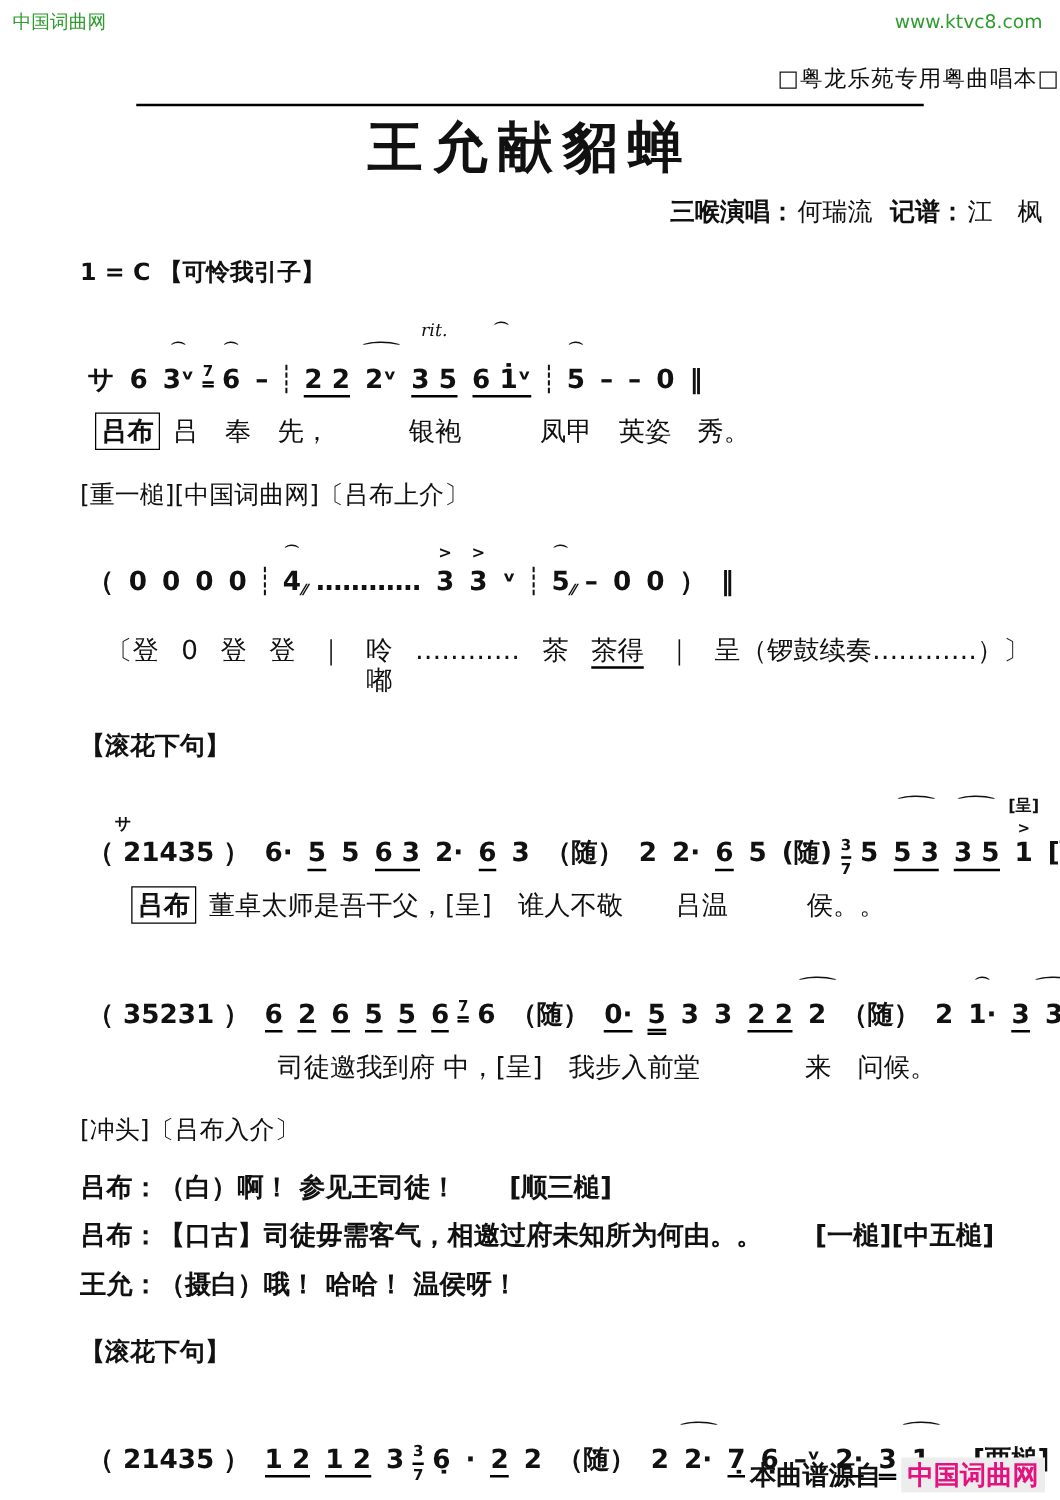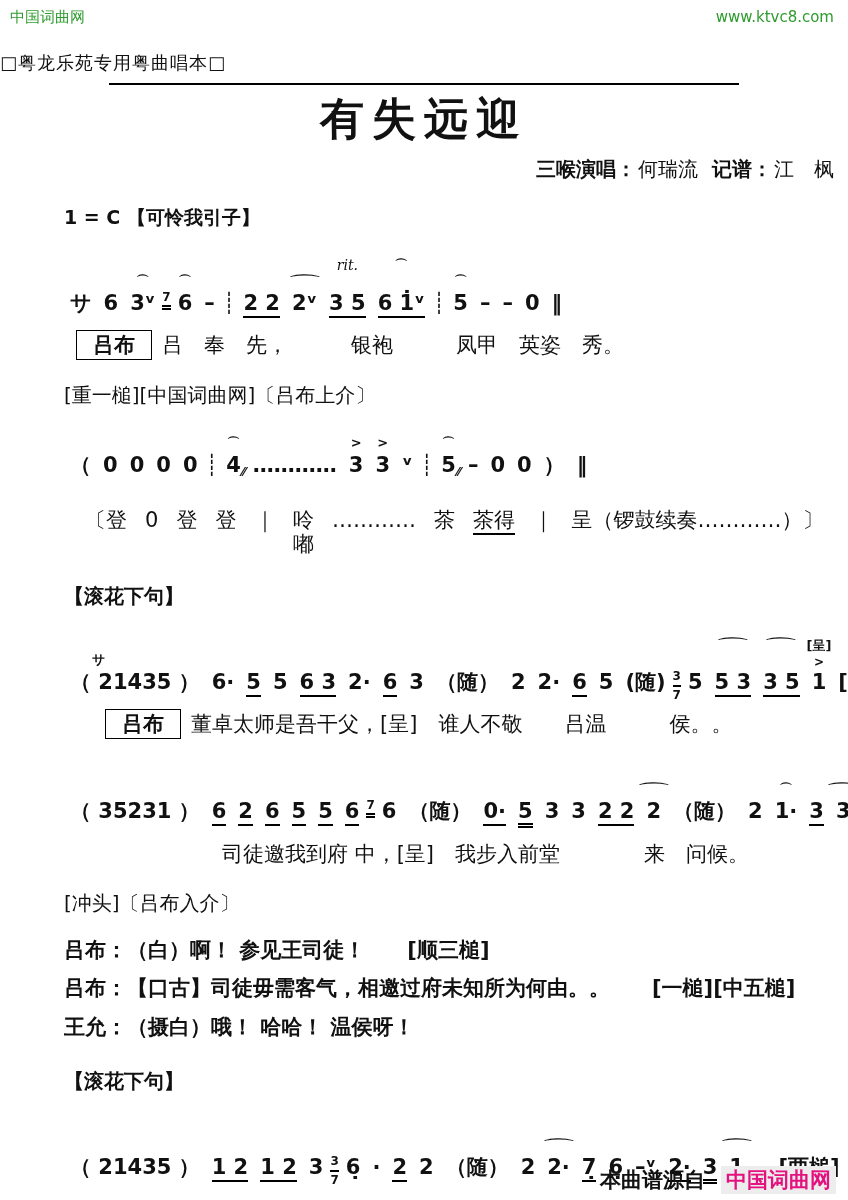--- a/index.html
+++ b/index.html
@@ -1,20 +1,20 @@
 <!DOCTYPE html>
 <html><head>
 <meta charset="utf-8">
 <style>
   html,body{margin:0;padding:0;background:#fff;}
   .page{position:relative;width:848px;height:1200px;background:#fff;color:#111;
         font-family:"DejaVu Sans",sans-serif;overflow:hidden;}
   .topbar{display:flex;justify-content:space-between;align-items:flex-start;padding:8px 14px 0 10px;}
   .site-link{font-size:15px;color:#2e9b2e;text-decoration:none;}
-  .banner{text-align:left;margin-top:24px;font-size:18px;letter-spacing:1px;}
+  .banner{text-align:right;margin-top:24px;font-size:18px;letter-spacing:1px;}
   .rule{width:630px;margin:8px auto 0;border:0;border-top:2px solid #000;}
   .title{text-align:center;font-family:"DejaVu Serif",serif;font-weight:700;
          font-size:44px;letter-spacing:8px;margin-top:8px;line-height:1.2;}
   .credits{text-align:right;margin-top:10px;font-size:20px;}
   .credits .lbl{font-weight:700;}
   .credits .nm{font-weight:400;font-family:"DejaVu Serif",serif;margin:0 14px 0 2px;}
   .perc-intro{margin:26px 0 0 64px;font-size:20px;}
   .key-line{margin:22px 0 0 64px;font-size:19px;font-weight:700;}
   .score-line{margin:10px 0 0 64px;padding-top:34px;font-size:21px;font-weight:700;white-space:nowrap;}
   .tk{position:relative;display:inline-block;margin:0 6px;}
@@ -28,21 +28,21 @@
   .slur .top{transform:translateX(-50%) scaleX(2.6);}
   .tl .top{left:22%;}
   .has2 .top{top:-31px;}
   .top2{position:absolute;top:-14px;left:50%;transform:translateX(-50%);font-size:12px;line-height:1;}
   .rit{font-style:italic;font-weight:400;font-family:"DejaVu Serif",serif;font-size:14px;}
   .bot{position:absolute;top:100%;left:50%;transform:translateX(-50%);line-height:1;padding-top:2px;}
   .bar{margin:0 2px;}
   .lyric-line{margin:12px 0 0 76px;font-size:21px;white-space:nowrap;}
   .lyric-line .tk{margin:0 9px;}
   .pad-bot{padding-bottom:26px;}
-  .role-box{display:inline-block;border:1.5px solid #000;padding:0 16px;margin-right:10px;font-weight:700;}
+  .role-box{display:inline-block;border:1.5px solid #000;padding:0 4px;margin-right:10px;font-weight:700;}
   .role-box:empty{display:none;border:0;padding:0;margin:0;}
   .indent-l3{margin-left:105px;}
   .indent-l4{margin-left:222px;}
   .section-label{margin:22px 0 0 64px;font-size:20px;}
   .bold-sec{font-weight:700;}
   .dialogue{margin:14px 0 0 64px;font-size:21px;font-weight:600;line-height:1.82;}
   .dialogue .spk{font-weight:700;}
   .footer-right{position:absolute;right:12px;bottom:6px;font-size:21px;font-weight:700;}
   .footer-right .site{color:#e4127f;background:#ededed;padding:2px 5px;margin-left:16px;}
 </style>
@@ -52,21 +52,21 @@
 <div class="page">
 
   <div class="topbar">
     <a class="site-link" href="#">中国词曲网</a>
     <a class="site-link" href="#">www.ktvc8.com</a>
   </div>
 
   <div class="banner">□粤龙乐苑专用粤曲唱本□</div>
   <hr class="rule">
 
-  <div class="title">有失远迎</div>
+  <div class="title">王允献貂蝉</div>
 
   <div class="credits">
     <span class="lbl">三喉演唱：</span><span class="nm">何瑞流</span><span class="lbl">记谱：</span><span class="nm">江　枫</span>
   </div>
 
   <div class="key-line">1 = C 【可怜我引子】</div>
 
   <div class="score-line"><span class="tk"><span class="m">サ</span></span><span class="tk"><span class="m">6</span></span><span class="tk"><span class="top">⌒</span><span class="m">3ᵛ</span></span><span class="tk u2 sz-s"><span class="m">7</span></span><span class="tk"><span class="top">⌒</span><span class="m">6</span></span><span class="tk"><span class="m">–</span></span><span class="tk bar"><span class="m">┊</span></span><span class="tk u1"><span class="m">2 2</span></span><span class="tk slur"><span class="top">⌒</span><span class="m">2ᵛ</span></span><span class="tk u1"><span class="top rit">rit.</span><span class="m">3 5</span></span><span class="tk u1"><span class="top">⌒</span><span class="m">6 1̇ᵛ</span></span><span class="tk bar"><span class="m">┊</span></span><span class="tk"><span class="top">⌒</span><span class="m">5</span></span><span class="tk"><span class="m">–</span></span><span class="tk"><span class="m">–</span></span><span class="tk"><span class="m">0</span></span><span class="tk"><span class="m">‖</span></span></div>
   <div class="lyric-line">
     <span class="role-box">吕布</span><span>吕　奉　先，　　　银袍　　　凤甲　英姿　秀。</span>

